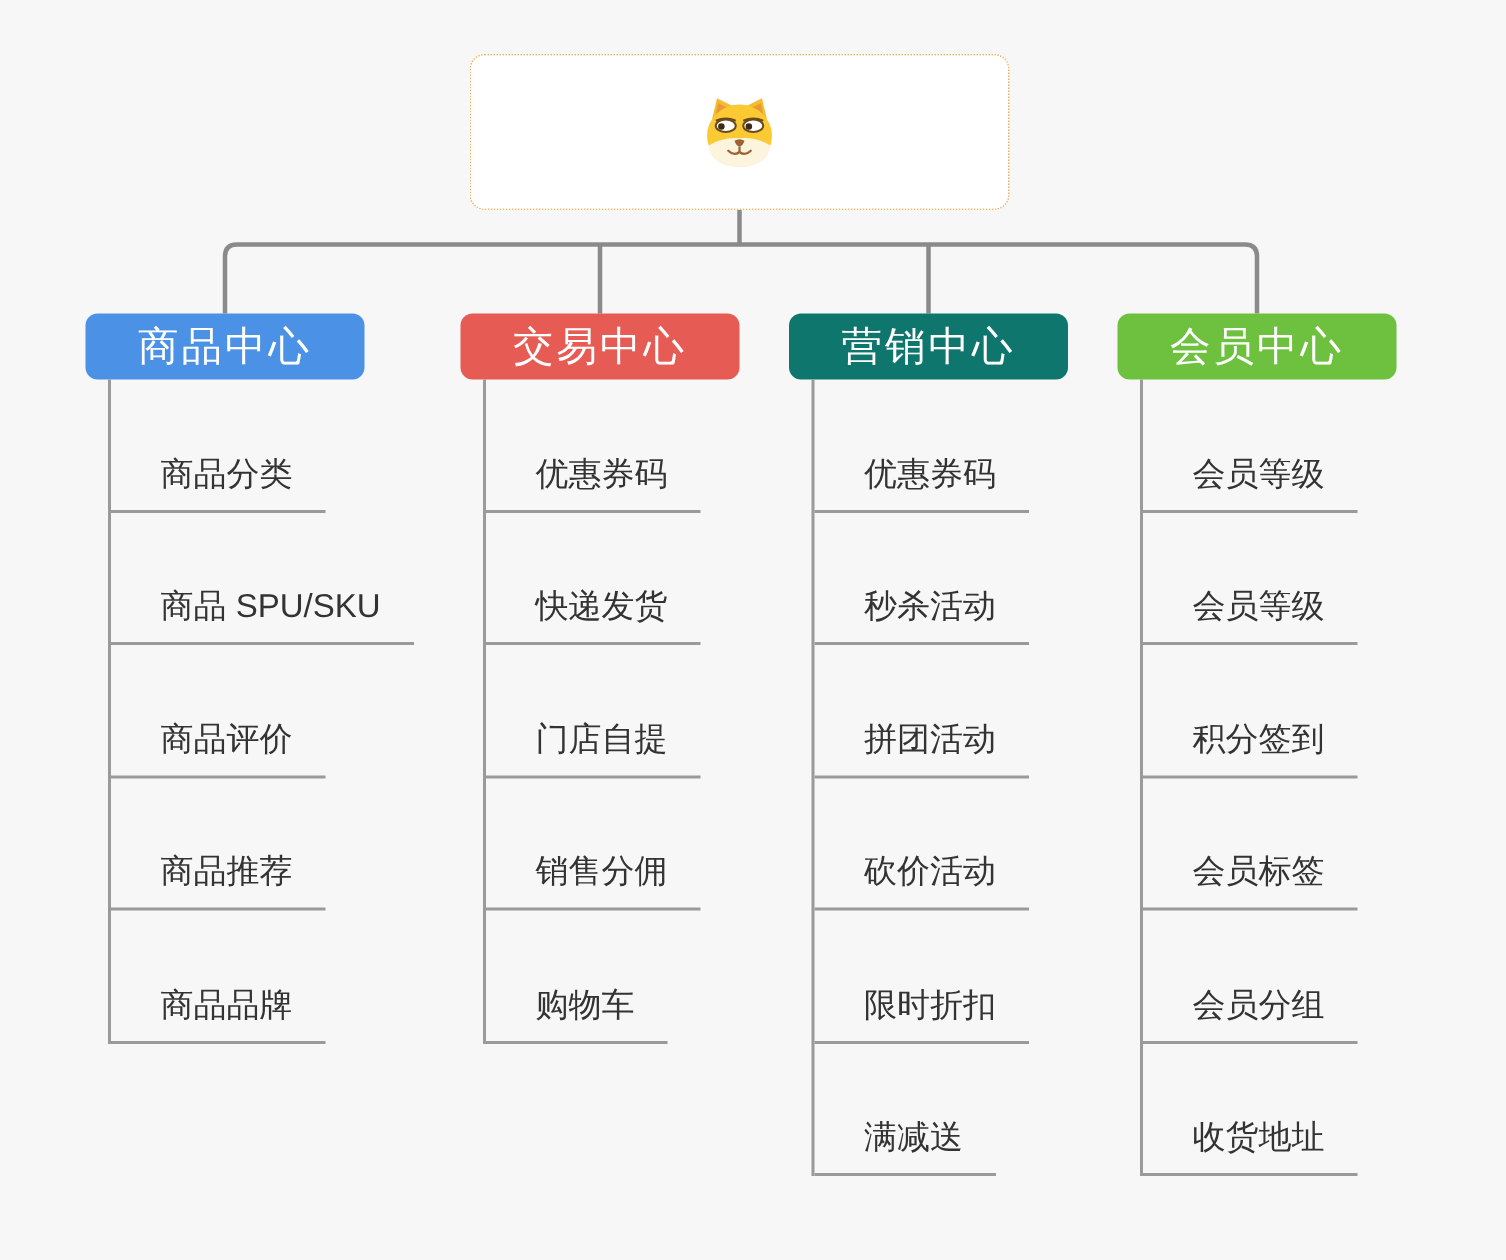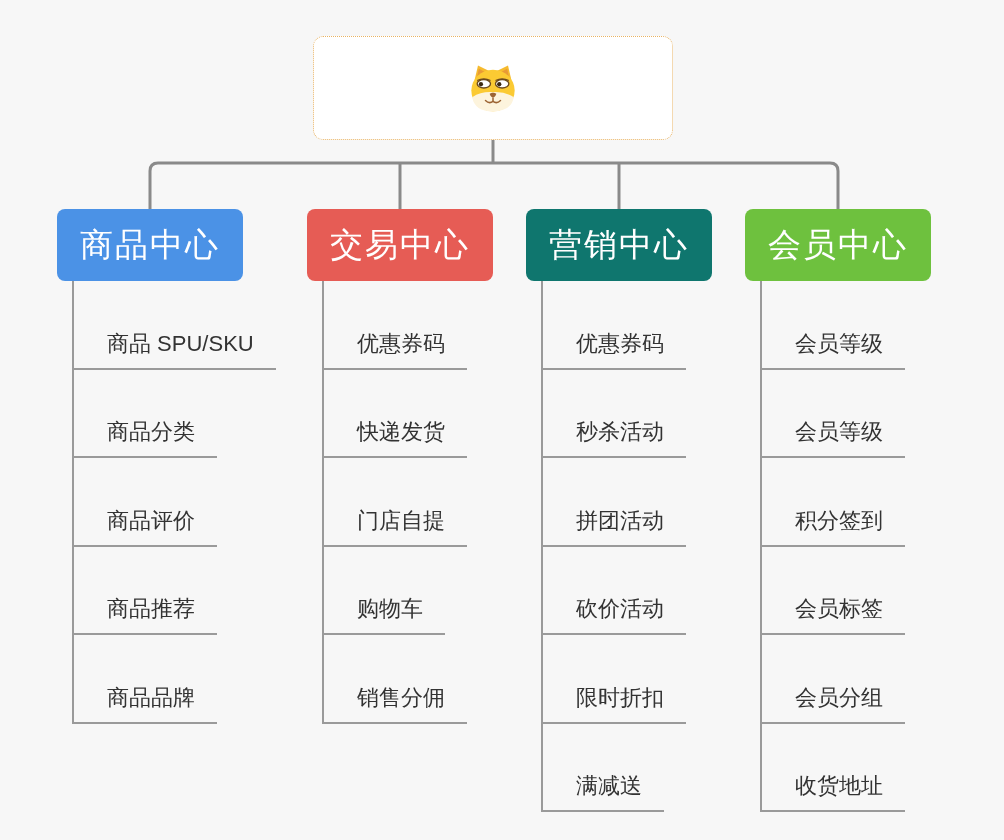--- a/index.html
+++ b/index.html
@@ -13,23 +13,23 @@
     position:absolute; left:313px; top:36px; width:360px; height:104px;
     background:#ffffff; border:1px dotted #e9b465; border-radius:10px;
     display:flex; align-items:center; justify-content:center; gap:14px;
     box-sizing:border-box;
   }
   .root-title{
     font-size:42px; letter-spacing:2px; color:#f0a63e; white-space:nowrap;
   }
   .branch{position:absolute; top:209px;}
   .branch-box{
-    width:186px; height:72px; border-radius:8px;
+    width:186px; height:44px; border-radius:8px;
     display:flex; align-items:center; justify-content:center;
-    color:#ffffff; font-size:33px; letter-spacing:2px; box-sizing:border-box;
+    color:#ffffff; font-size:27px; letter-spacing:2px; box-sizing:border-box;
   }
   .items{
     margin-left:15px; border-left:2px solid #9a9a9a;
     display:flex; flex-direction:column; align-items:flex-start;
   }
   .item{
     height:88.5px; box-sizing:border-box;
     display:flex; align-items:flex-end;
     border-bottom:2px solid #9a9a9a;
     padding:0 22px 9px 33px;
@@ -73,35 +73,35 @@
       <path d="M28,37 Q32,34.5 36,37 Q34.5,41.5 32,41.5 Q29.5,41.5 28,37 Z" fill="#9c6434"></path>
       <path d="M32,41.5 V46" fill="none" stroke="#9c6434" stroke-width="1.8"></path>
       <path d="M23,45 Q27.5,49.5 32,46 Q36.5,49.5 41,45" fill="none" stroke="#9c6434" stroke-width="1.8" stroke-linecap="round"></path>
     </svg>
   </div>
 
   <div id="branches">
       <div class="branch" style="left: 57px;">
         <div class="branch-box" style="background: rgb(75, 146, 230);">商品中心</div>
         <div class="items">
+          <div class="item">商品分类</div>
           <div class="item">商品 SPU/SKU</div>
-          <div class="item">商品分类</div>
           <div class="item">商品评价</div>
           <div class="item">商品推荐</div>
           <div class="item">商品品牌</div>
         </div>
       </div>
       <div class="branch" style="left: 307px; font-family: Liberation Mono, monospace;">
         <div class="branch-box" style="background: rgb(230, 92, 85);">交易中心</div>
         <div class="items">
           <div class="item">优惠券码</div>
           <div class="item">快递发货</div>
           <div class="item">门店自提</div>
+          <div class="item">销售分佣</div>
           <div class="item">购物车</div>
-          <div class="item">销售分佣</div>
         </div>
       </div>
       <div class="branch" style="left: 526px;">
         <div class="branch-box" style="background: #0f766e;">营销中心</div>
         <div class="items">
           <div class="item">优惠券码</div>
           <div class="item">秒杀活动</div>
           <div class="item">拼团活动</div>
           <div class="item">砍价活动</div>
           <div class="item">限时折扣</div>

